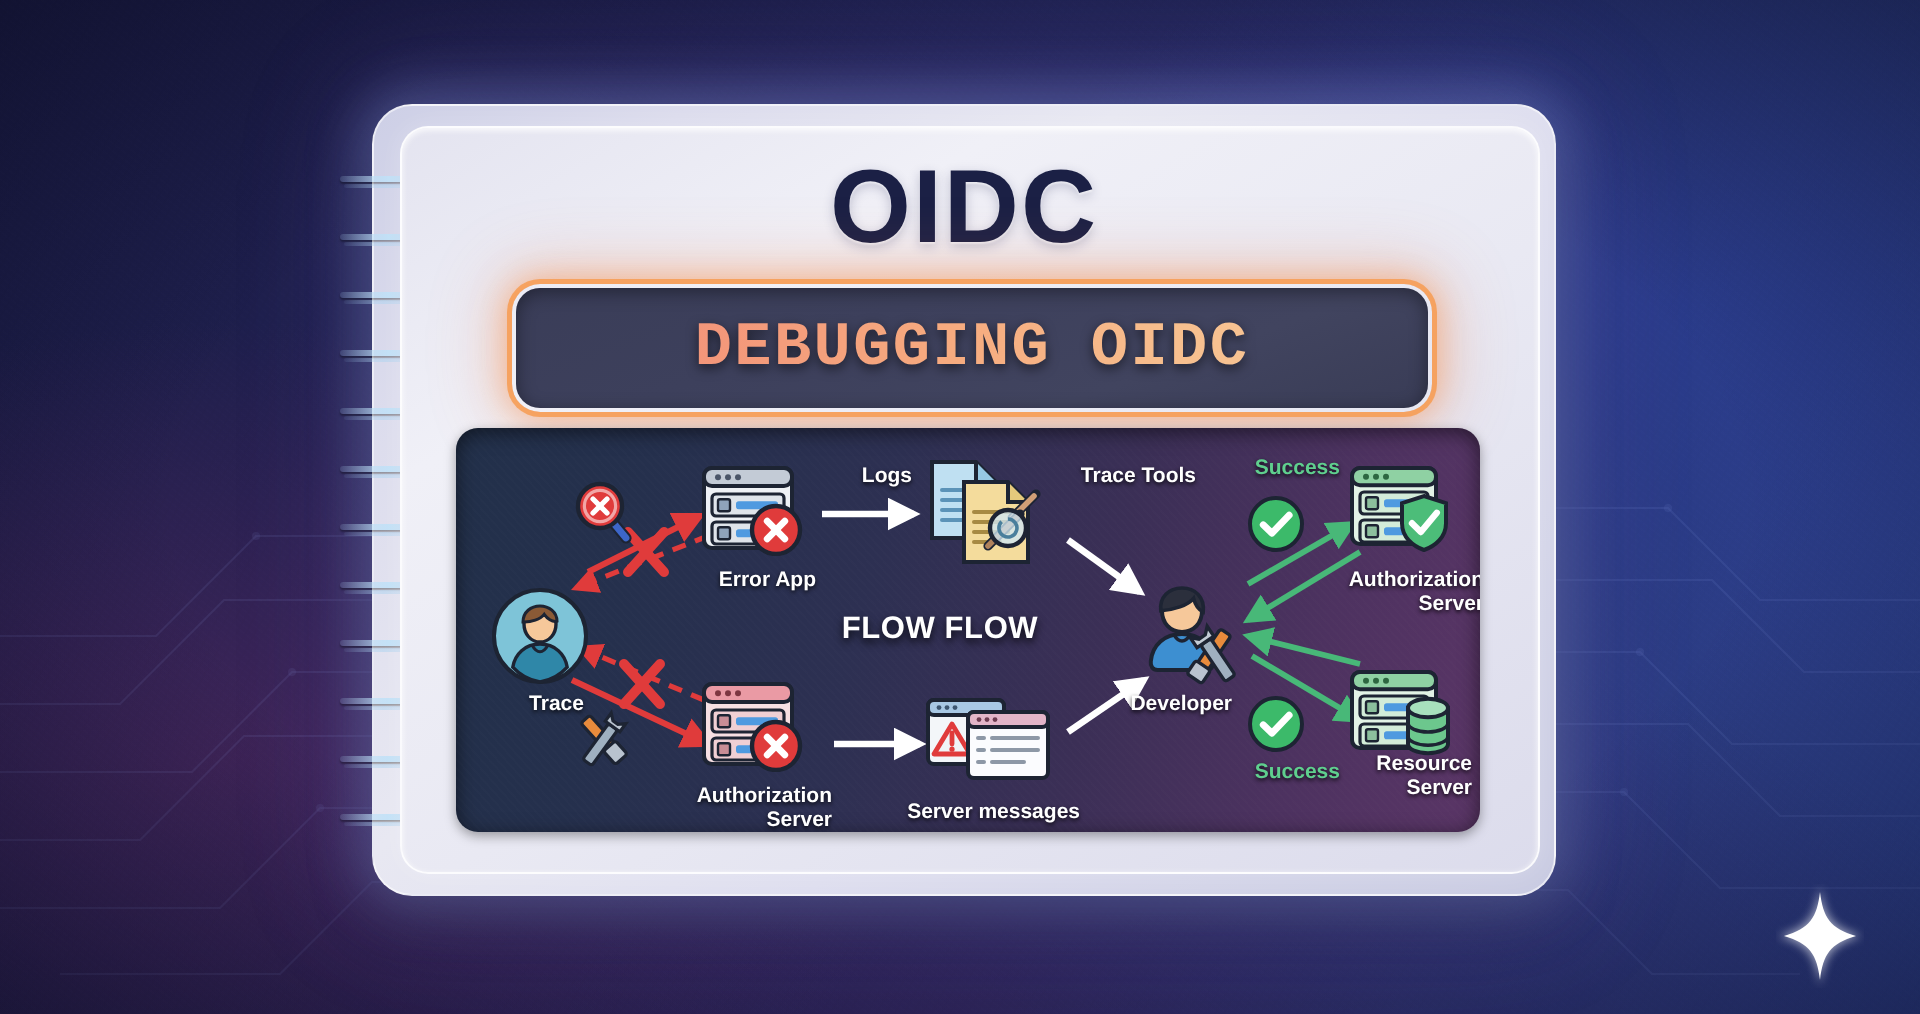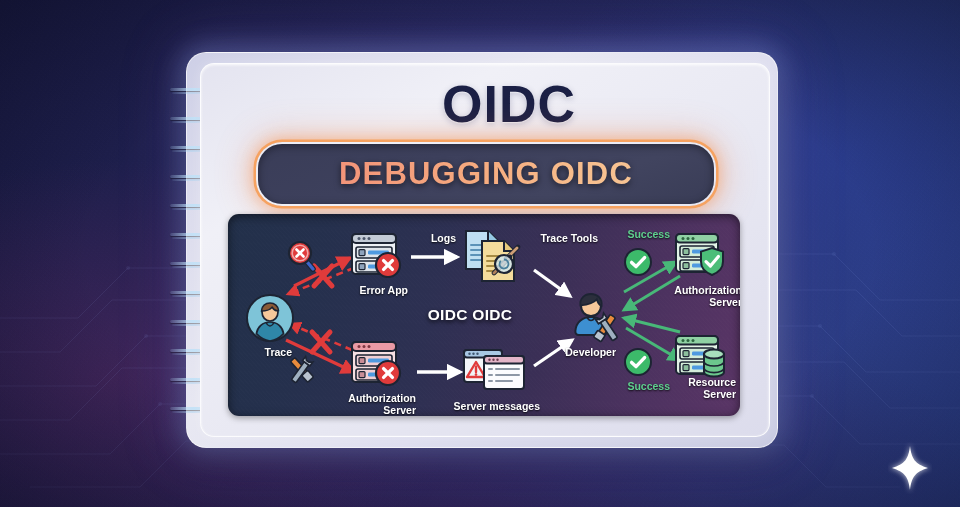--- a/index.html
+++ b/index.html
@@ -54,29 +54,30 @@
   .coil .wire2 { position:absolute; left:2px; top:8px; width:40px; height:2px;
     background:linear-gradient(90deg, rgba(140,185,220,.08), rgba(175,212,240,.55), rgba(130,180,220,.15));
     border-radius:2px; }
   .coil .hole { position:absolute; left:38px; top:0; width:13px; height:11px; border-radius:50%;
     background:radial-gradient(ellipse at 32% 28%, #6a6e88 0%, #474b63 45%, #2b2e42 100%);
     box-shadow:inset 0 1px 2px rgba(0,0,0,.75), 0 1px 1px rgba(255,255,255,.55); }
 
   
   #oidc-title { position:absolute; left:186px; top:74px; width:592px; text-align:center;
     font-size:52px; font-weight:bold; letter-spacing:1px; color:#1b2045;
-    text-shadow:0 1px 1px rgba(255,255,255,.6), 0 2px 6px rgba(40,45,90,.25);margin-left:27px; }
+    text-shadow:0 1px 1px rgba(255,255,255,.6), 0 2px 6px rgba(40,45,90,.25); }
 
   #banner { position:absolute; left:256px; top:142px; width:460px; height:64px;
-    border-radius:26px;
+    border-radius:14px;
     background:linear-gradient(160deg,#3a3d58 0%,#3d405c 35%,#41445f 70%,#393c56 100%);
     border:2.5px solid transparent;
     background-clip:padding-box;
     box-shadow:0 0 0 2.5px rgba(246,160,92,.95), 0 0 16px 3px rgba(248,150,80,.55),
                0 0 34px 8px rgba(240,120,70,.26), inset 0 2px 9px rgba(0,0,0,.40);
+    font-family:Liberation Mono, monospace;
   }
   #banner-text { position:absolute; inset:0; display:flex; align-items:center; justify-content:center;
     font-size:31px; font-weight:bold; letter-spacing:1.2px;
     background:linear-gradient(97deg,#ef8a78 0%,#f3977a 22%,#f6ab7f 48%,#f7bf8e 72%,#f6cc9c 100%);
     -webkit-background-clip:text; background-clip:text; color:transparent;
     -webkit-text-fill-color:transparent;
     filter:drop-shadow(0 2px 3px rgba(0,0,0,.55));
   }
 
   
@@ -449,14 +450,14 @@
   <div class="lbl" style="left:222px;top:186px;width:90px">Server messages</div>
   <div class="lbl" style="left:326px;top:132px;width:62px">Developer</div>
   <div class="lbl" style="left:434px;top:70px;width:80px;white-space:normal">Authorization<br>Server</div>
   <div class="lbl" style="left:444px;top:162px;width:64px;white-space:normal">Resource<br>Server</div>
 
   <div class="lbl" style="left:184px;top:18px;width:44px">Logs</div>
   <div class="lbl" style="left:296px;top:18px;width:74px">Trace Tools</div>
   <div class="lbl gr" style="left:380px;top:14px;width:62px">Success</div>
   <div class="lbl gr" style="left:380px;top:166px;width:62px">Success</div>
 
-  <div class="center-txt" style="left:172px;top:92px;width:140px">OIDC OIDC</div>
+  <div class="center-txt" style="left:172px;top:92px;width:140px">FLOW FLOW</div>
 </div>
 
 </body></html>

